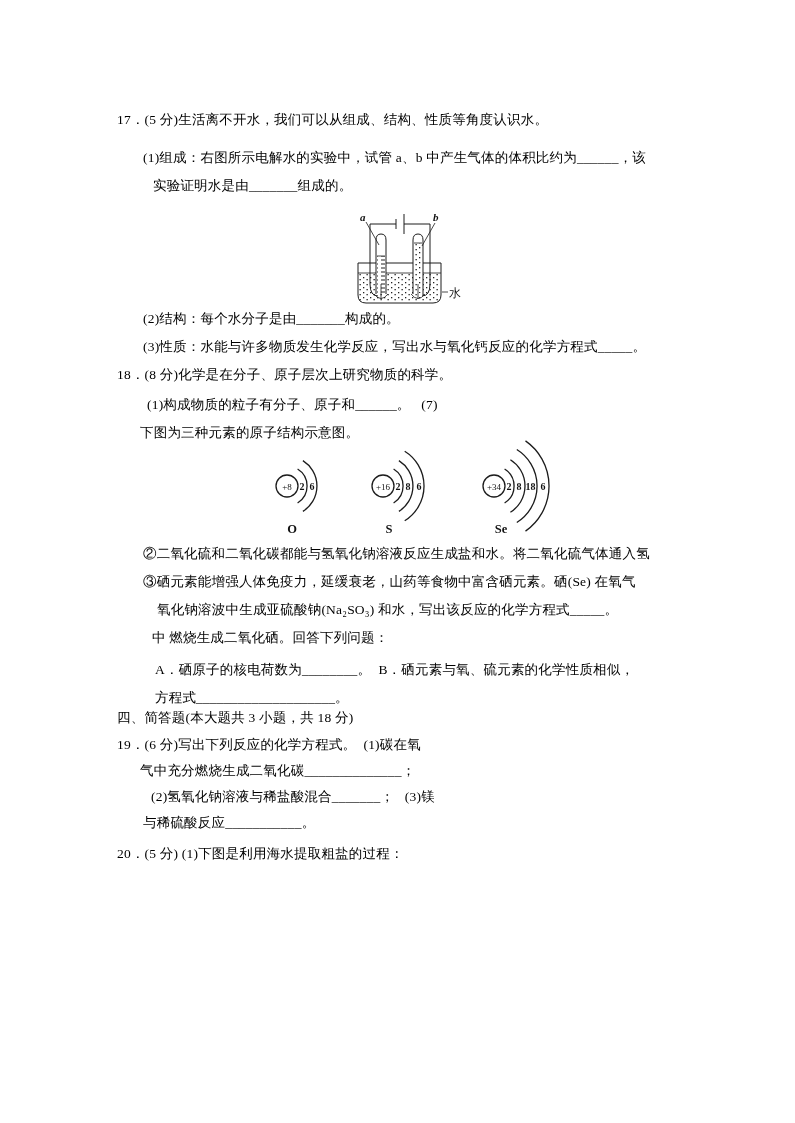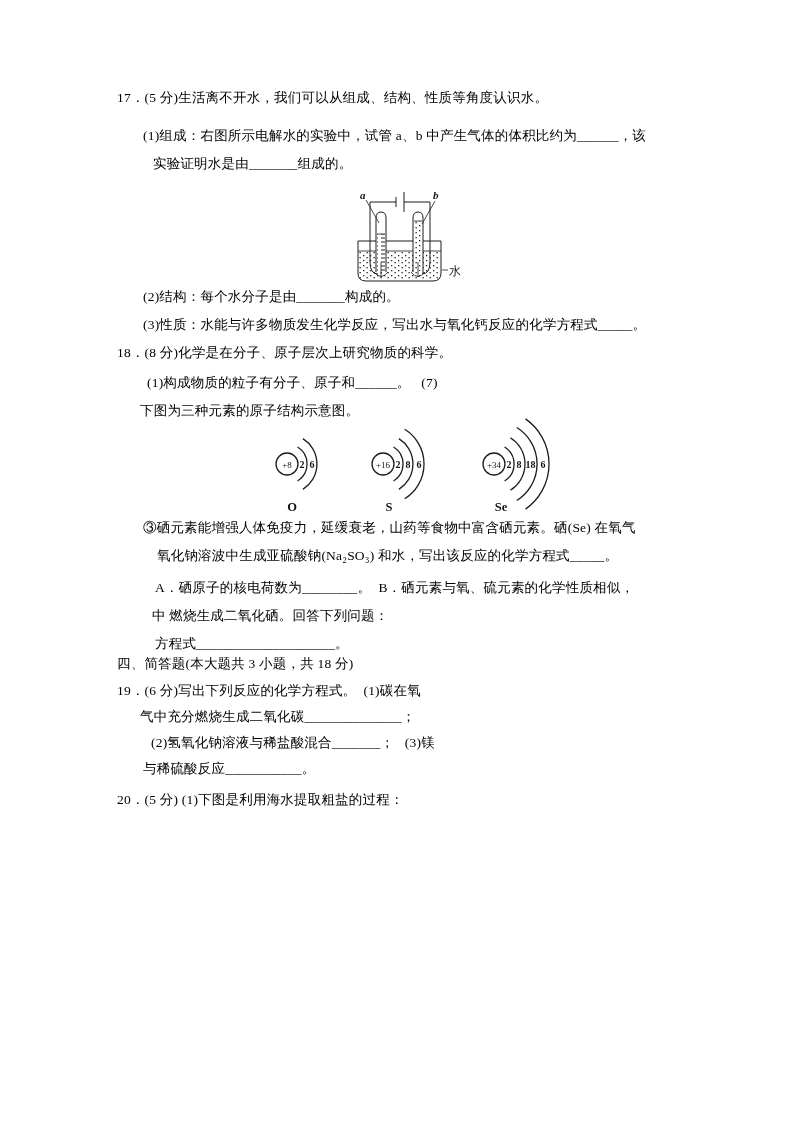--- a/index.html
+++ b/index.html
@@ -1,21 +1,21 @@
 <!DOCTYPE html>
 <html><head>
 <meta charset="utf-8">
 <style>
   html,body{margin:0;padding:0;background:#e8e8e8;}
   .page{
     width:795px;height:1123px;background:#ffffff;color:#000;
     position:relative;overflow:hidden;margin:0 auto;
     font-family:"Liberation Serif","DejaVu Serif",serif;
   }
-  .content{padding-top:84px;}
+  .content{padding-top:106px;}
   .ln{
     margin:0;font-size:13.5px;line-height:28px;
     white-space:pre-wrap;letter-spacing:0.2px;
   }
   
   .ml117{margin-left:117px}.ml140{margin-left:140px}.ml143{margin-left:143px}
   .ml147{margin-left:147px}.ml151{margin-left:151px}.ml152{margin-left:152px}
   .ml153{margin-left:153px}.ml155{margin-left:155px}.ml157{margin-left:157px}
   .mt10{margin-top:10px}.mt7{margin-top:7px}.mt4{margin-top:4px}
   .mt2{margin-top:2px}.mtm4{margin-top:-4px}.mtm8{margin-top:-8px}
@@ -133,24 +133,25 @@
         <text class="t-shell" x="292.5" y="50">18</text>
         <text class="t-shell" x="305" y="50">6</text>
         <path class="arc" d="M266.6,29 A20,20 0 0 1 266.6,63"></path>
         <path class="arc" d="M272.4,19.7 A31,31 0 0 1 272.4,72.3"></path>
         <path class="arc" d="M278.8,9.5 A43,43 0 0 1 278.8,82.5"></path>
         <path class="arc" d="M287.5,0.9 A55,55 0 0 1 287.5,91.1"></path>
         <text class="t-elem" x="263" y="93">Se</text>
       </g>
     </svg>
 
+    <p class="ln ml143 mt4">②二氧化硫和二氧化碳都能与氢氧化钠溶液反应生成盐和水。将二氧化硫气体通入氢</p>
     <p class="ln ml143">③硒元素能增强人体免疫力，延缓衰老，山药等食物中富含硒元素。硒(Se) 在氧气</p>
     <p class="ln ml157">氧化钠溶波中生成亚硫酸钠(Na₂SO₃) 和水，写出该反应的化学方程式_____。</p>
+    <p class="ln ml152">中 燃烧生成二氧化硒。回答下列问题：</p>
     <p class="ln ml155 mt4">A．硒原子的核电荷数为________。  B．硒元素与氧、硫元素的化学性质相似，</p>
-    <p class="ln ml152">中 燃烧生成二氧化硒。回答下列问题：</p>
     <p class="ln ml155">方程式____________________。</p>
 
     <p class="ln ml117 mtm8">四、简答题(本大题共 3 小题，共 18 分)</p>
 
     <p class="ln ml117 lh26">19．(6 分)写出下列反应的化学方程式。  (1)碳在氧</p>
     <p class="ln ml140 lh26">气中充分燃烧生成二氧化碳______________；</p>
     <p class="ln ml151 lh26">(2)氢氧化钠溶液与稀盐酸混合_______；   (3)镁</p>
     <p class="ln ml143 lh26">与稀硫酸反应___________。</p>
 
     <p class="ln ml117 mt4">20．(5 分) (1)下图是利用海水提取粗盐的过程：</p>

